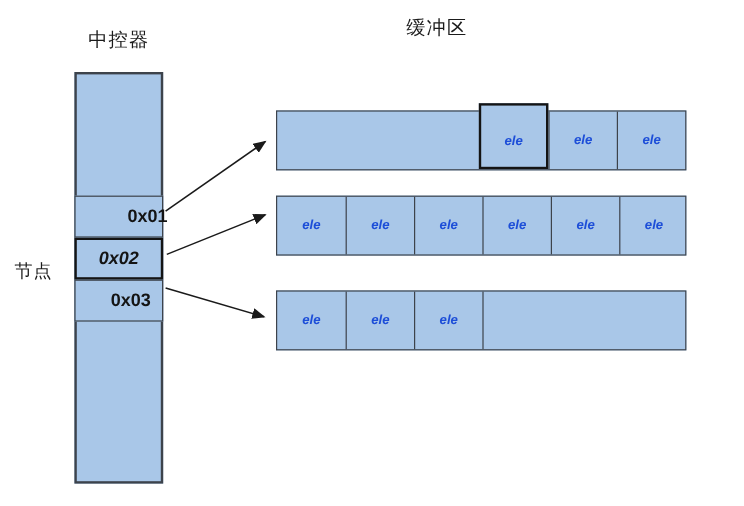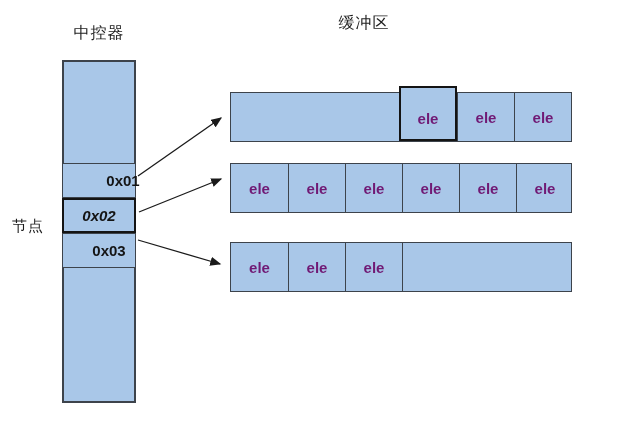--- a/index.html
+++ b/index.html
@@ -47,22 +47,22 @@
     border:1.6px solid var(--cell-border,#3d434b);
     box-sizing:border-box;
     display:flex;
   }
   .row1{top:92px;}
   .row2{top:163px;}
   .row3{top:242px;}
   .cell{
     box-sizing:border-box;
     display:flex;align-items:center;justify-content:center;
-    font-size:15px;font-weight:bold;color:#701a75;
-    width:57px;flex:0 0 auto;
+    font-size:11px;font-weight:bold;color:#1d4ed8;
+    width:57px;flex:0 0 auto;font-style:italic;
   }
   .cell + .cell{border-left:1.4px solid var(--cell-border,#3d434b);}
   .cell.empty-wide{flex:1 1 auto;width:auto;}
   .cell.hl{
     border:2.2px solid var(--highlight-border,#141414);
     background:var(--cell-fill,#a9c7e8);
     margin-top:-7px;height:55px;width:58px;
     align-self:flex-start;
     padding-top:9px;
     z-index:2;

